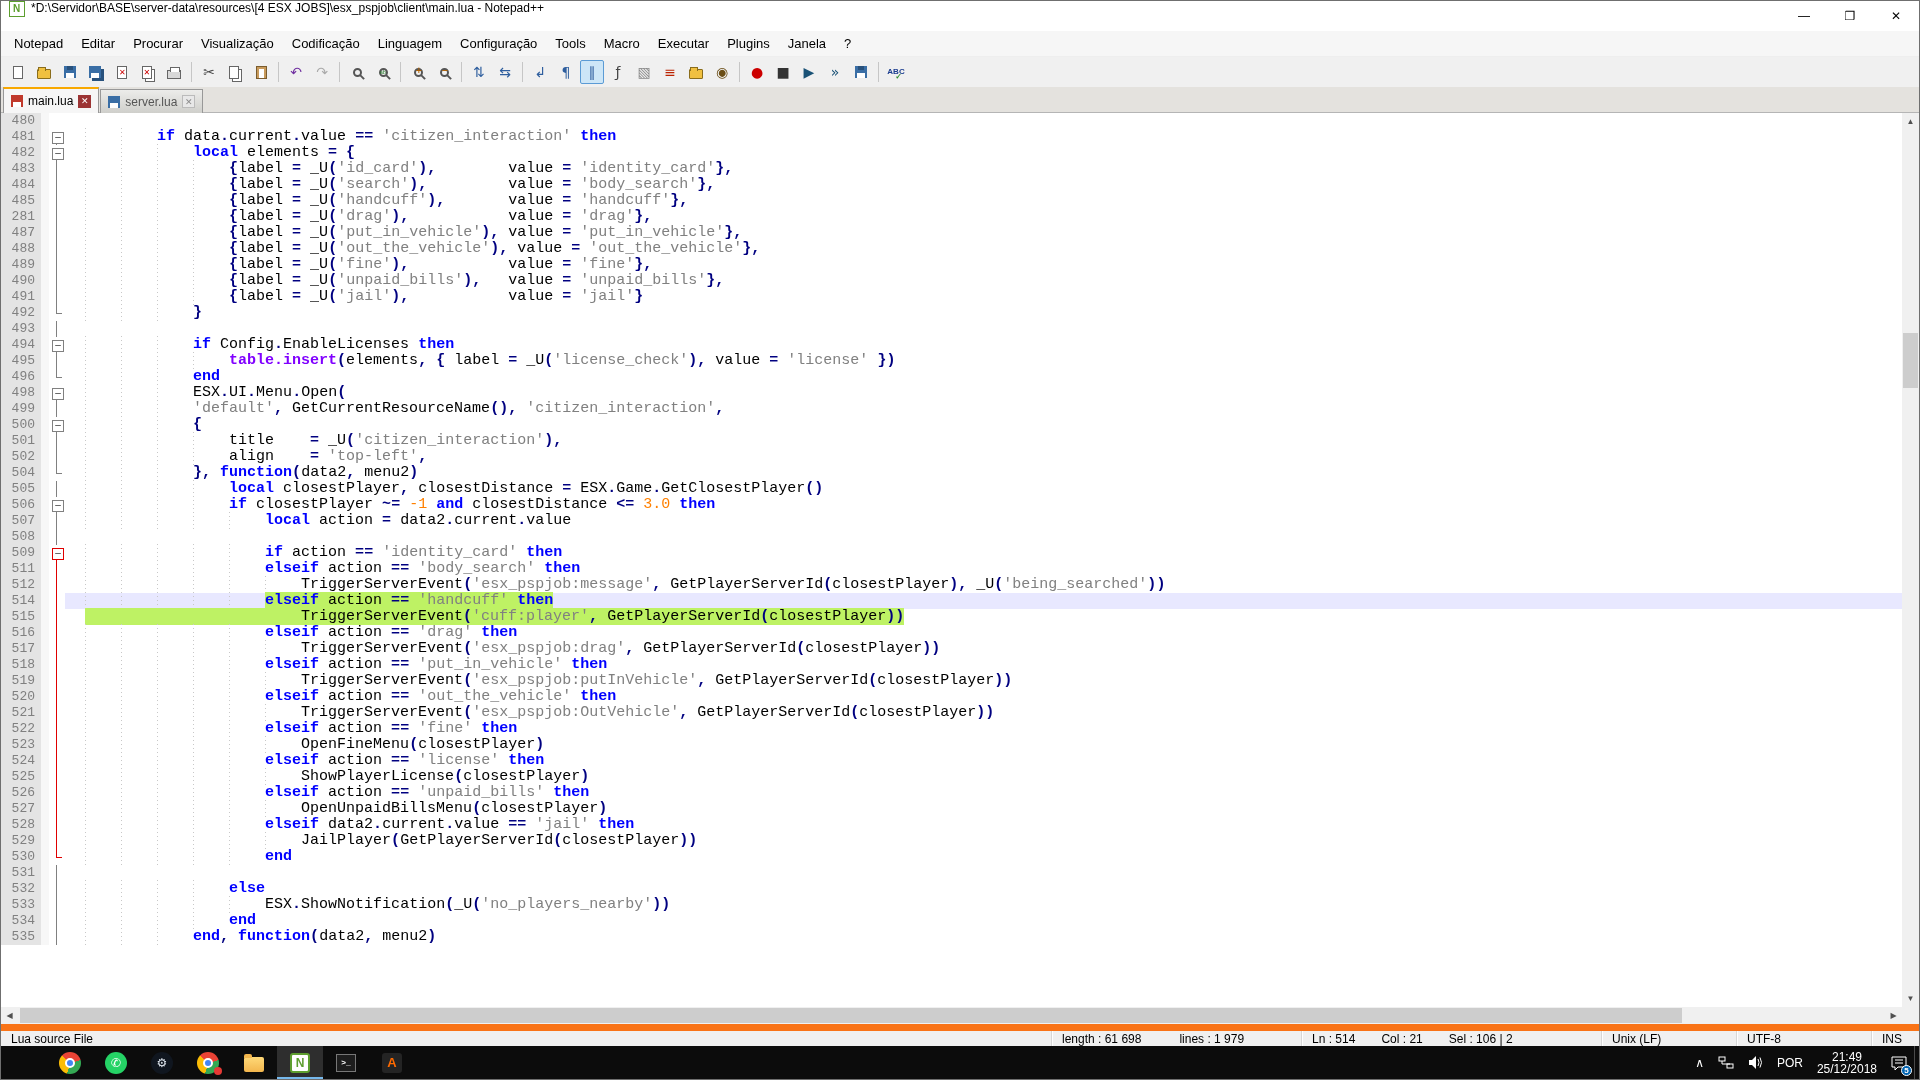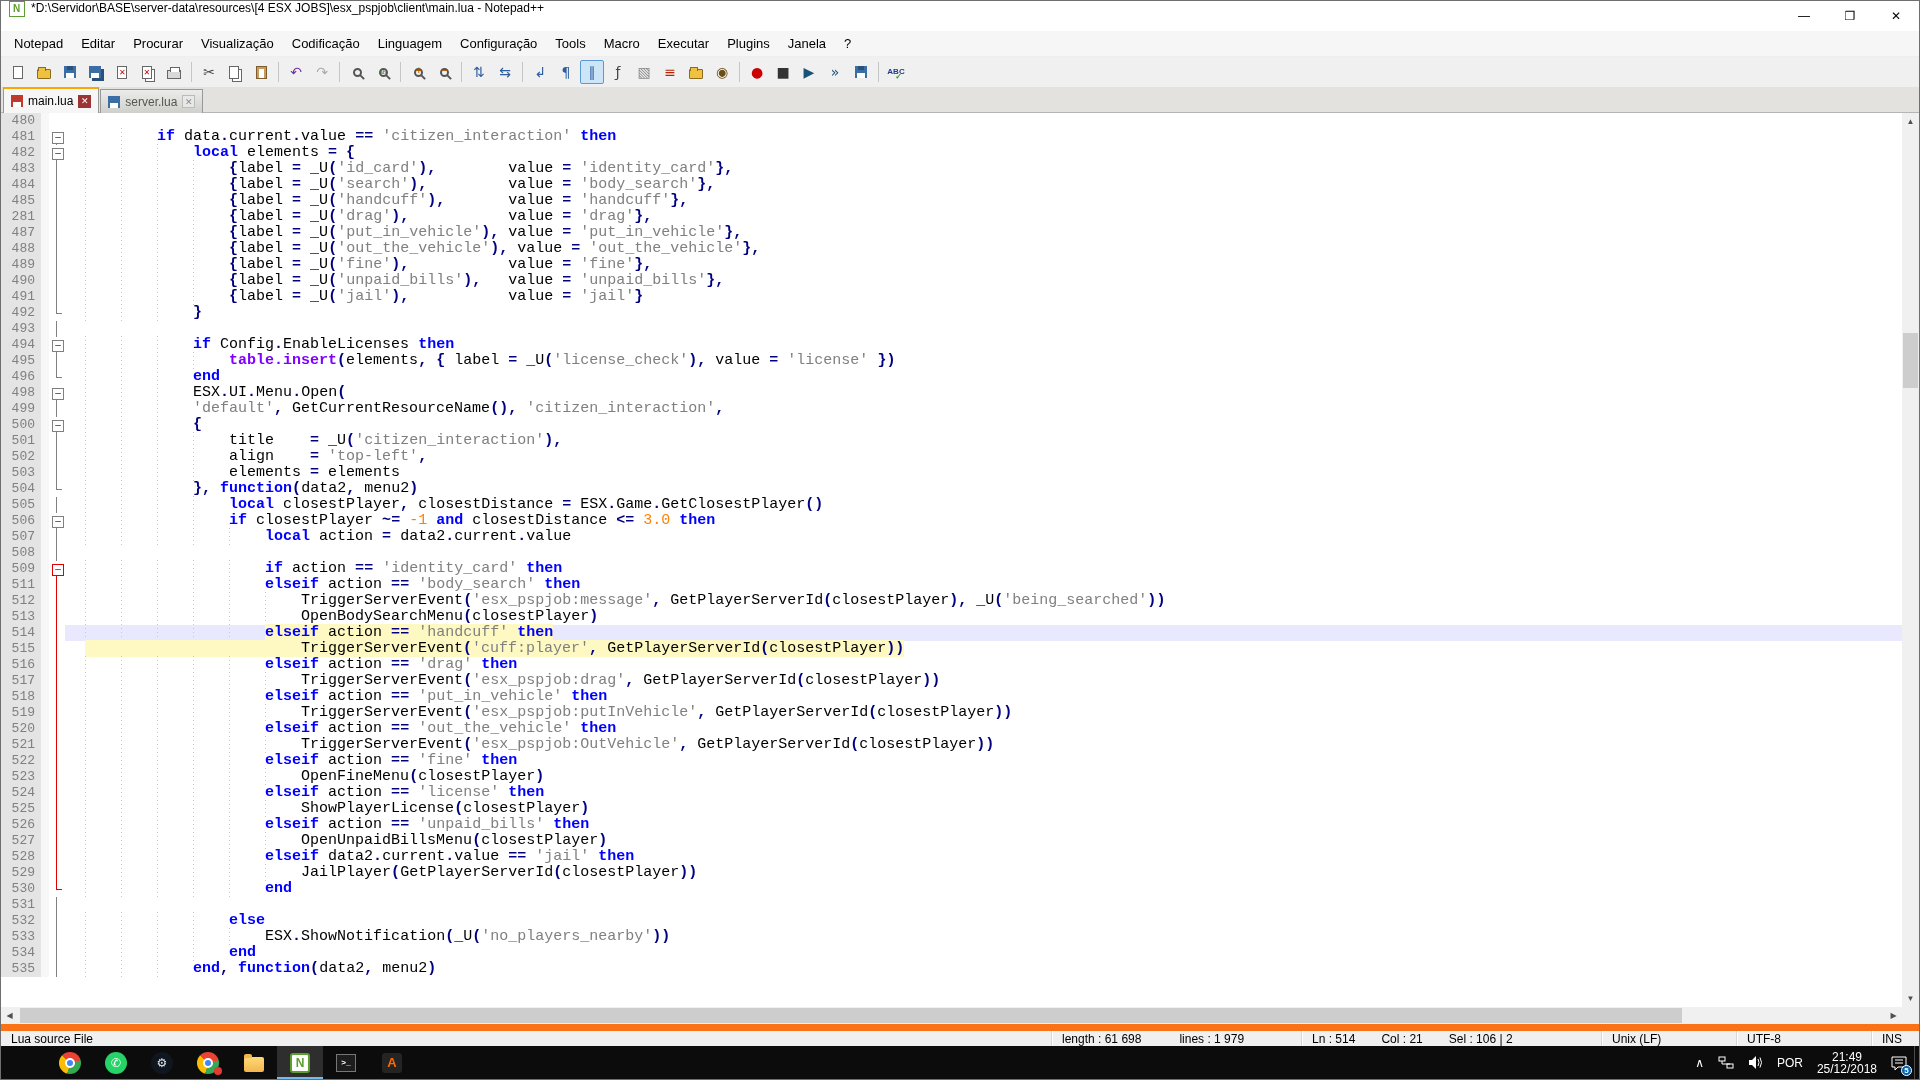--- a/index.html
+++ b/index.html
@@ -86,21 +86,21 @@
   .f-rc::before{left:7px;top:0;width:1px;height:9px;background:#e00000}
   .f-rc::after{left:8px;top:8px;width:5px;height:1px;background:#e00000}
   .ct{flex:1 1 auto;white-space:pre;padding-left:20px;
       font:15px/16px "Liberation Mono","DejaVu Sans Mono",monospace;color:#000}
   .caret .ct{background:#e8e8ff}
   .kw{color:#0000ff;font-weight:bold}
   .kw2{color:#8000ff;font-weight:bold}
   .str{color:#808080}
   .num{color:#ff8000}
   .op{color:#000080;font-weight:bold}
-  .sel{background:#fef9c3}
+  .sel{background:#bef264}
   .ind{background:repeating-linear-gradient(to bottom,#c8c8c8 0 1px,transparent 1px 4px) left top/1px 100% no-repeat}
 
   
   .vscroll{position:absolute;right:0;top:0;bottom:0;width:17px;background:#f0f0f0}
   .varrow{height:17px;display:flex;align-items:center;justify-content:center;font-size:8px;color:#505050}
   .vthumb{position:absolute;left:1px;right:1px;top:220px;height:55px;background:#cdcdcd}
   .hscroll{height:17px;background:#f0f0f0;display:flex;flex:0 0 auto}
   .harrow{width:17px;display:flex;align-items:center;justify-content:center;font-size:8px;color:#505050}
   .htrack{flex:1;position:relative}
   .hthumb{position:absolute;left:2px;top:1px;bottom:1px;width:89%;background:#cdcdcd}
@@ -416,26 +416,20 @@
           <span class="fm f-l"></span>
           <span class="ct"><i class="ind">    </i><i class="ind">    </i><i class="ind">    </i><i class="ind">    </i>title    <i class="op">=</i> _U<i class="op">(</i><i class="str">'citizen_interaction'</i><i class="op">)</i><i class="op">,</i></span>
         </div>
         <div class="cl">
           <span class="ln">502</span>
           <span class="bm"></span>
           <span class="fm f-l"></span>
           <span class="ct"><i class="ind">    </i><i class="ind">    </i><i class="ind">    </i><i class="ind">    </i>align    <i class="op">=</i> <i class="str">'top-left'</i><i class="op">,</i></span>
         </div>
         <div class="cl">
-          <span class="ln">503</span>
-          <span class="bm"></span>
-          <span class="fm f-l"></span>
-          <span class="ct"><i class="ind">    </i><i class="ind">    </i><i class="ind">    </i><i class="ind">    </i>elements <i class="op">=</i> elements</span>
-        </div>
-        <div class="cl">
           <span class="ln">504</span>
           <span class="bm"></span>
           <span class="fm f-c"></span>
           <span class="ct"><i class="ind">    </i><i class="ind">    </i><i class="ind">    </i><i class="op">}</i><i class="op">,</i> <i class="kw">function</i><i class="op">(</i>data2<i class="op">,</i> menu2<i class="op">)</i></span>
         </div>
         <div class="cl">
           <span class="ln">505</span>
           <span class="bm"></span>
           <span class="fm f-l"></span>
           <span class="ct"><i class="ind">    </i><i class="ind">    </i><i class="ind">    </i><i class="ind">    </i><i class="kw">local</i> closestPlayer<i class="op">,</i> closestDistance <i class="op">=</i> ESX<i class="op">.</i>Game<i class="op">.</i>GetClosestPlayer<i class="op">(</i><i class="op">)</i></span>
@@ -468,26 +462,20 @@
           <span class="ln">511</span>
           <span class="bm"></span>
           <span class="fm f-rl"></span>
           <span class="ct"><i class="ind">    </i><i class="ind">    </i><i class="ind">    </i><i class="ind">    </i><i class="ind">    </i><i class="kw">elseif</i> action <i class="op">=</i><i class="op">=</i> <i class="str">'body_search'</i> <i class="kw">then</i></span>
         </div>
         <div class="cl">
           <span class="ln">512</span>
           <span class="bm"></span>
           <span class="fm f-rl"></span>
           <span class="ct"><i class="ind">    </i><i class="ind">    </i><i class="ind">    </i><i class="ind">    </i><i class="ind">    </i><i class="ind">    </i>TriggerServerEvent<i class="op">(</i><i class="str">'esx_pspjob:message'</i><i class="op">,</i> GetPlayerServerId<i class="op">(</i>closestPlayer<i class="op">)</i><i class="op">,</i> _U<i class="op">(</i><i class="str">'being_searched'</i><i class="op">)</i><i class="op">)</i></span>
-        </div>
-        <div class="cl">
-          <span class="ln">513</span>
-          <span class="bm"></span>
-          <span class="fm f-rl"></span>
-          <span class="ct"><i class="ind">    </i><i class="ind">    </i><i class="ind">    </i><i class="ind">    </i><i class="ind">    </i><i class="ind">    </i>OpenBodySearchMenu<i class="op">(</i>closestPlayer<i class="op">)</i></span>
         </div>
         <div class="cl caret">
           <span class="ln">514</span>
           <span class="bm"></span>
           <span class="fm f-rl"></span>
           <span class="ct"><i class="ind">    </i><i class="ind">    </i><i class="ind">    </i><i class="ind">    </i><i class="ind">    </i><i class="sel"><i class="kw">elseif</i> action <i class="op">=</i><i class="op">=</i> <i class="str">'handcuff'</i> <i class="kw">then</i></i></span>
         </div>
         <div class="cl">
           <span class="ln">515</span>
           <span class="bm"></span>

